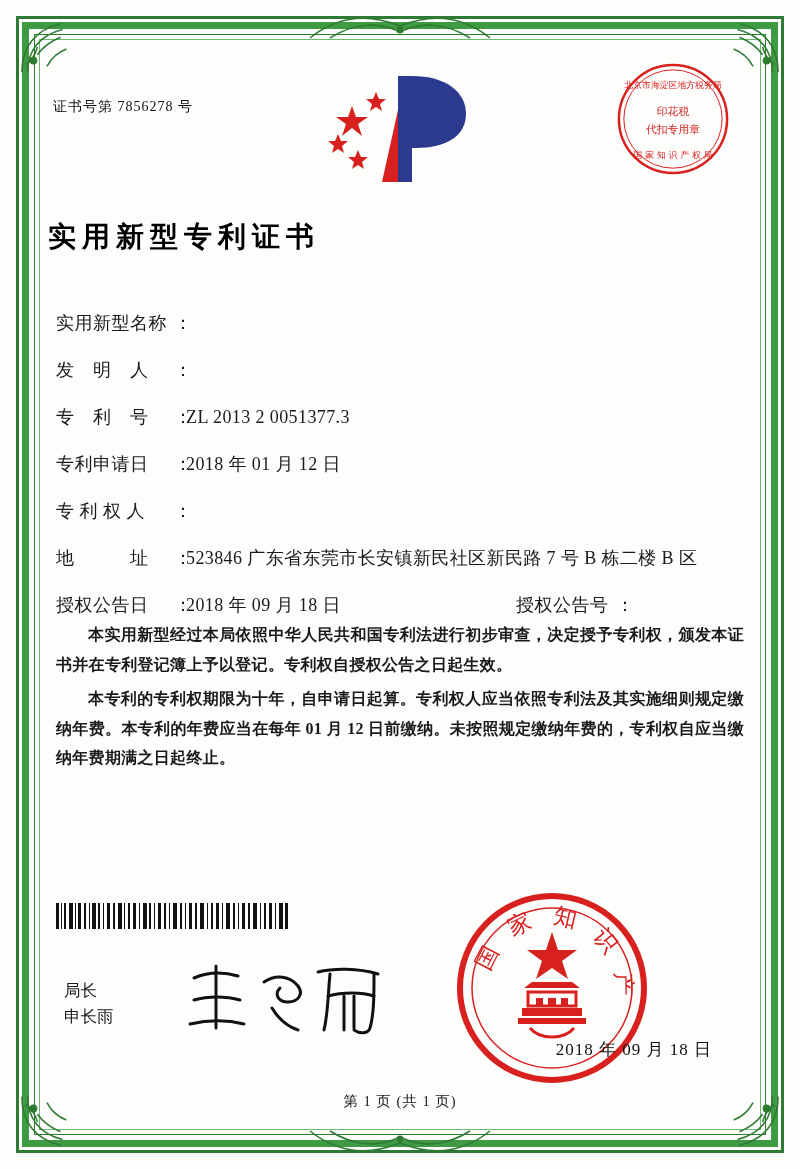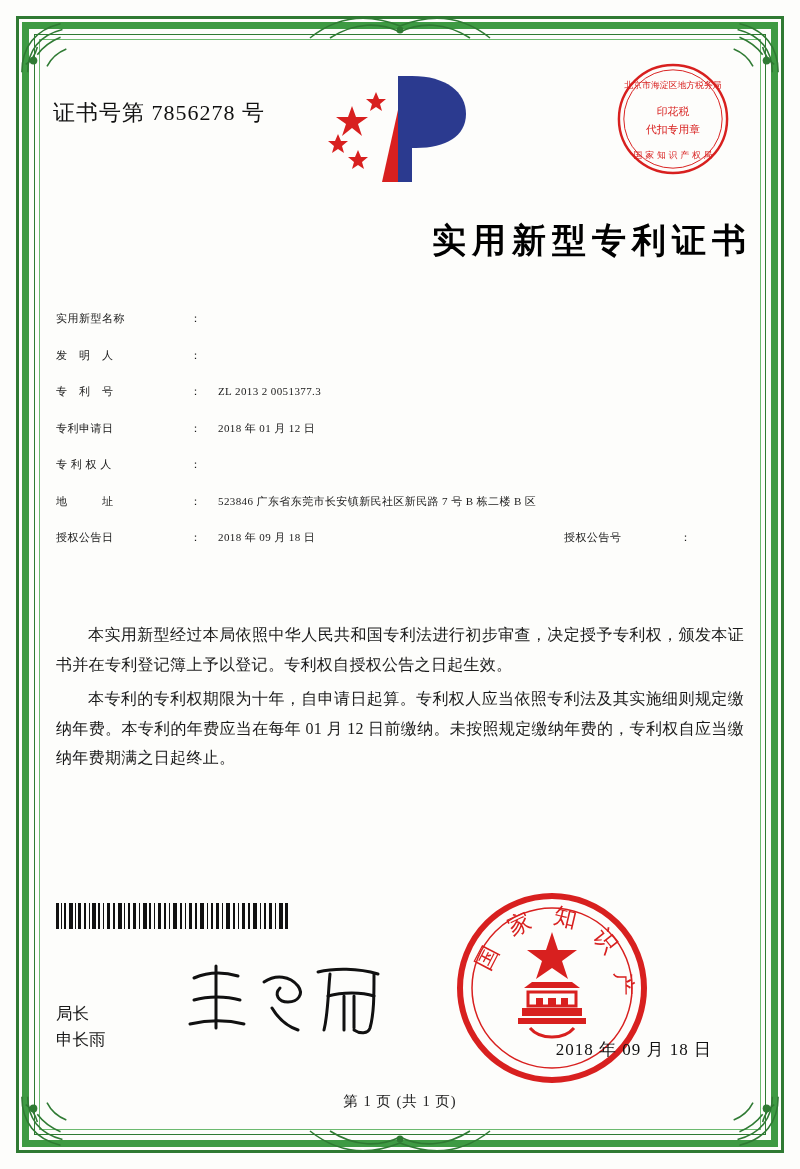--- a/index.html
+++ b/index.html
@@ -82,21 +82,21 @@
   
   .content {
     position: absolute;
     left: 48px; top: 48px; right: 48px; bottom: 48px;
   }
 
   .cert-no {
     position: absolute;
     left: 5px;
     top: 50px;
-    font-size: 22px;
+    font-size: 14px;
     letter-spacing: 1px;
     color: #111;
   }
 
   
   .logo {
     position: absolute;
     left: 50%;
     transform: translateX(-50%);
     top: 22px;
@@ -113,41 +113,40 @@
     width: 118px;
     height: 118px;
   }
   .stamp-top svg { width:100%; height:100%; display:block; }
 
   .doc-title {
     position: absolute;
     top: 170px;
     left: 0;
     right: 0;
-    text-align: right;
-    font-size: 34px;
+    text-align: left;
+    font-size: 28px;
     font-weight: bold;
     letter-spacing: 6px;
     color: #000;
     font-family: Liberation Sans, sans-serif;
   }
 
   .fields {
     position: absolute;
     top: 262px;
     left: 8px;
     right: 8px;
   }
   .field-row {
     display: flex;
     align-items: flex-start;
     margin-bottom: 20px;
-    font-size: 11px;
+    font-size: 18px;
     line-height: 1.5;
-    gap: 16px;
   }
   .field-label {
     width: 118px;
     flex: 0 0 118px;
     letter-spacing: 0.5px;
     white-space: pre;
   }
   .field-colon {
     flex: 0 0 12px;
     width: 12px;
@@ -175,40 +174,40 @@
     left: 8px;
     right: 8px;
     font-size: 16px;
     line-height: 1.85;
     letter-spacing: 0.3px;
   }
   .paragraphs p {
     margin: 0 0 5px 0;
     text-indent: 2em;
     text-align: justify;
+    font-weight: bold;
   }
 
   
   .barcode {
     position: absolute;
     left: 8px;
     top: 855px;
     width: 232px;
     height: 26px;
   }
   .barcode svg { width:100%; height:100%; display:block; }
 
   
   .sig-block {
     position: absolute;
-    left: 8px;
+    left: 16px;
     top: 930px;
     font-size: 16.5px;
     line-height: 1.6;
-    margin-top: 23px;
   }
   .sig-script {
     position: absolute;
     left: 130px;
     top: 908px;
     width: 230px;
     height: 90px;
   }
   .sig-script svg { width: 100%; height: 100%; display:block; }
 

